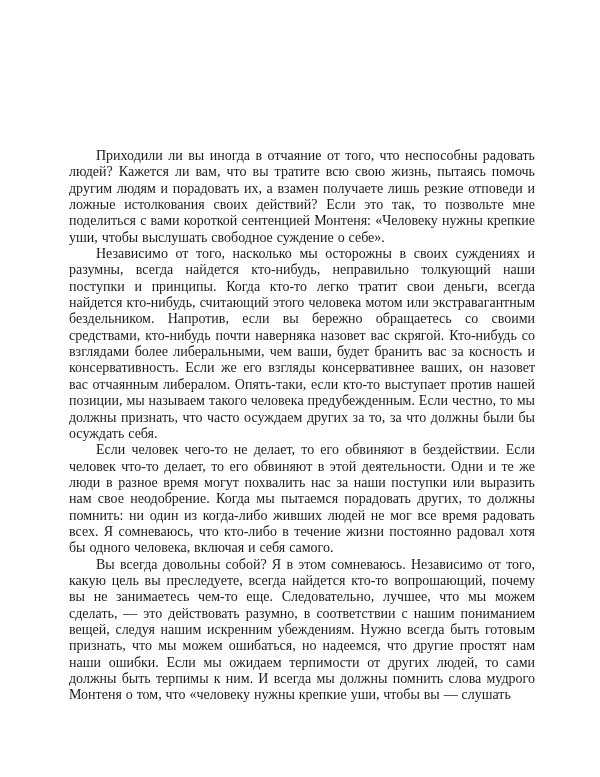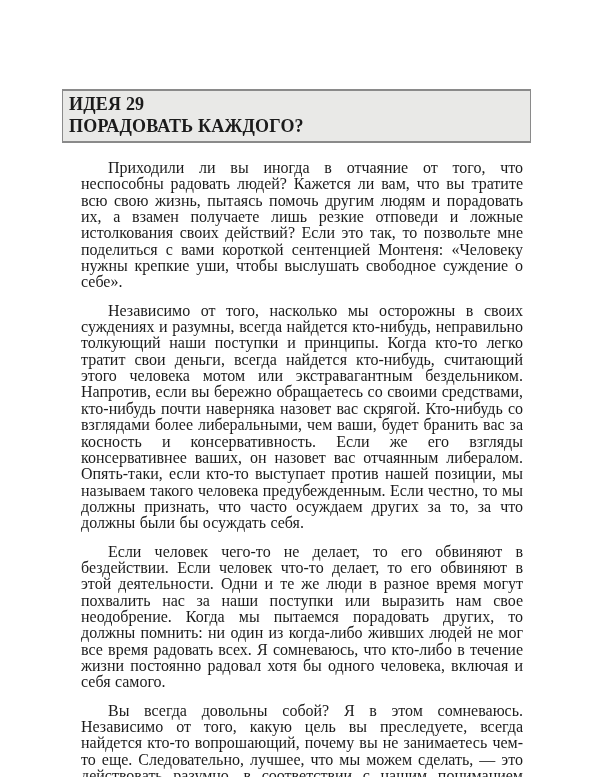--- a/index.html
+++ b/index.html
@@ -37,38 +37,34 @@
     white-space: nowrap;
   }
   .body-text {
     position: absolute;
     left: 69px;
     top: 148px;
     width: 466px;
     color: var(--text_color, #1b1b1b);
   }
   .body-text p {
-    margin: 12px;
+    margin: 0;
     padding: 0;
     text-align: justify;
     text-indent: 27px;
-    font-size: 16px;
+    font-size: 14px;
     line-height: 16.35px;
     word-spacing: 0.4px;
   }
 </style>
 </head>
 <body>
 
 <div class="page">
 
-  <div class="header-box">
-    <span class="header-line">ИДЕЯ 29</span>
-    <span class="header-line">ПОРАДОВАТЬ КАЖДОГО?</span>
-  </div>
 
   <div class="body-text">
     <p>Приходили ли вы иногда в отчаяние от того, что неспособны радовать людей? Кажется ли вам, что вы тратите всю свою жизнь, пытаясь помочь другим людям и порадовать их, а взамен получаете лишь резкие отповеди и ложные истолкования своих действий? Если это так, то позвольте мне поделиться с вами короткой сентенцией Монтеня: «Человеку нужны крепкие уши, чтобы выслушать свободное суждение о себе».</p>
     <p>Независимо от того, насколько мы осторожны в своих суждениях и разумны, всегда найдется кто-нибудь, неправильно толкующий наши поступки и принципы. Когда кто-то легко тратит свои деньги, всегда найдется кто-нибудь, считающий этого человека мотом или экстравагантным бездельником. Напротив, если вы бережно обращаетесь со своими средствами, кто-нибудь почти наверняка назовет вас скрягой. Кто-нибудь со взглядами более либеральными, чем ваши, будет бранить вас за косность и консервативность. Если же его взгляды консервативнее ваших, он назовет вас отчаянным либералом. Опять-таки, если кто-то выступает против нашей позиции, мы называем такого человека предубежденным. Если честно, то мы должны признать, что часто осуждаем других за то, за что должны были бы осуждать себя.</p>
     <p>Если человек чего-то не делает, то его обвиняют в бездействии. Если человек что-то делает, то его обвиняют в этой деятельности. Одни и те же люди в разное время могут похвалить нас за наши поступки или выразить нам свое неодобрение. Когда мы пытаемся порадовать других, то должны помнить: ни один из когда-либо живших людей не мог все время радовать всех. Я сомневаюсь, что кто-либо в течение жизни постоянно радовал хотя бы одного человека, включая и себя самого.</p>
     <p>Вы всегда довольны собой? Я в этом сомневаюсь. Независимо от того, какую цель вы преследуете, всегда найдется кто-то вопрошающий, почему вы не занимаетесь чем-то еще. Следовательно, лучшее, что мы можем сделать, — это действовать разумно, в соответствии с нашим пониманием вещей, следуя нашим искренним убеждениям. Нужно всегда быть готовым признать, что мы можем ошибаться, но надеемся, что другие простят нам наши ошибки. Если мы ожидаем терпимости от других людей, то сами должны быть терпимы к ним. И всегда мы должны помнить слова мудрого Монтеня о том, что «человеку нужны крепкие уши, чтобы вы — слушать</p>
   </div>
 
 </div>
 

